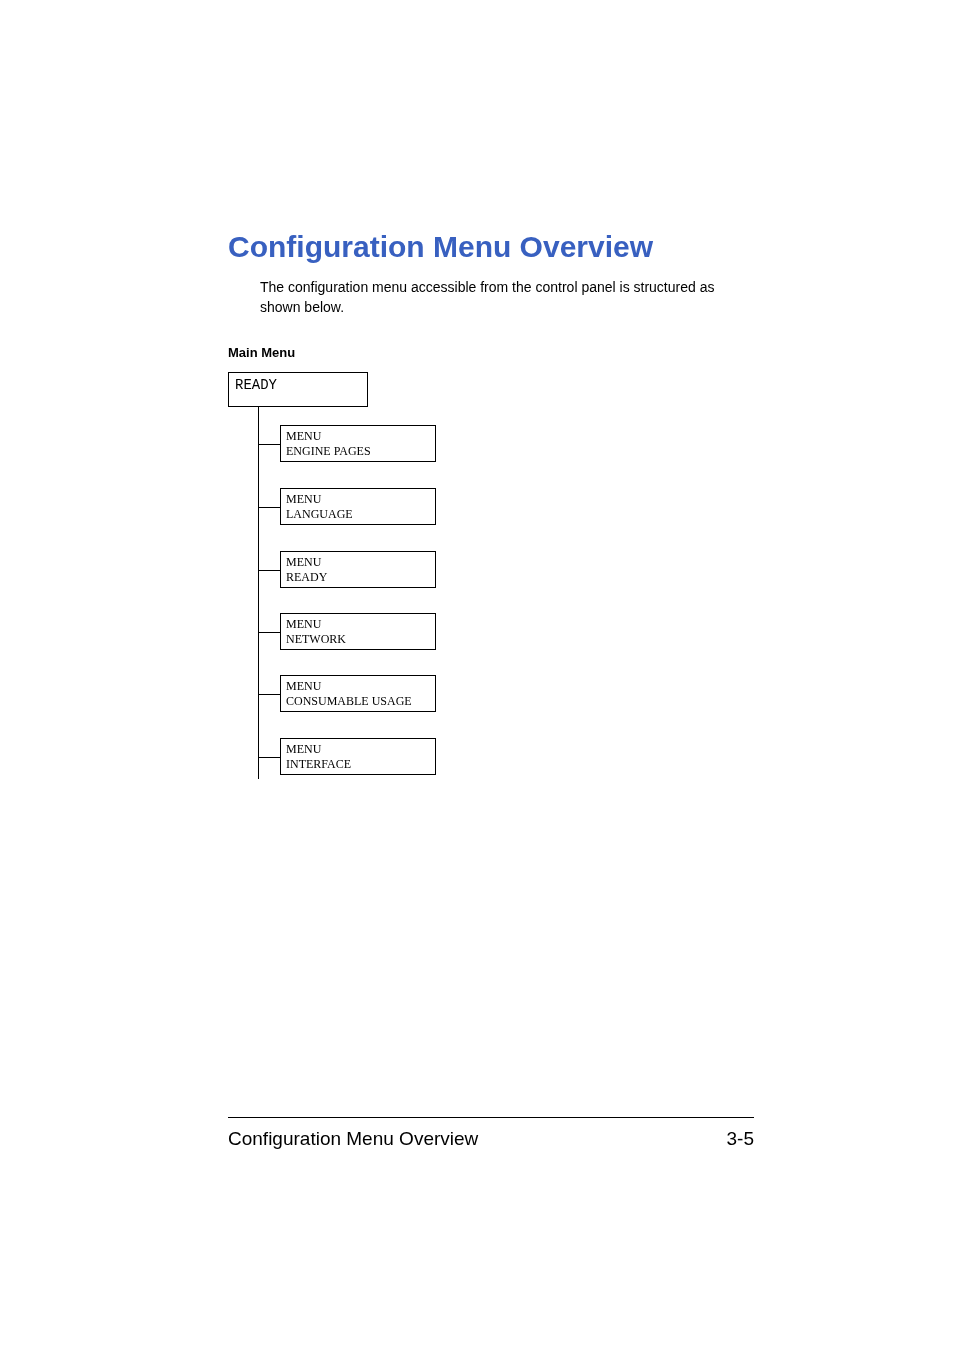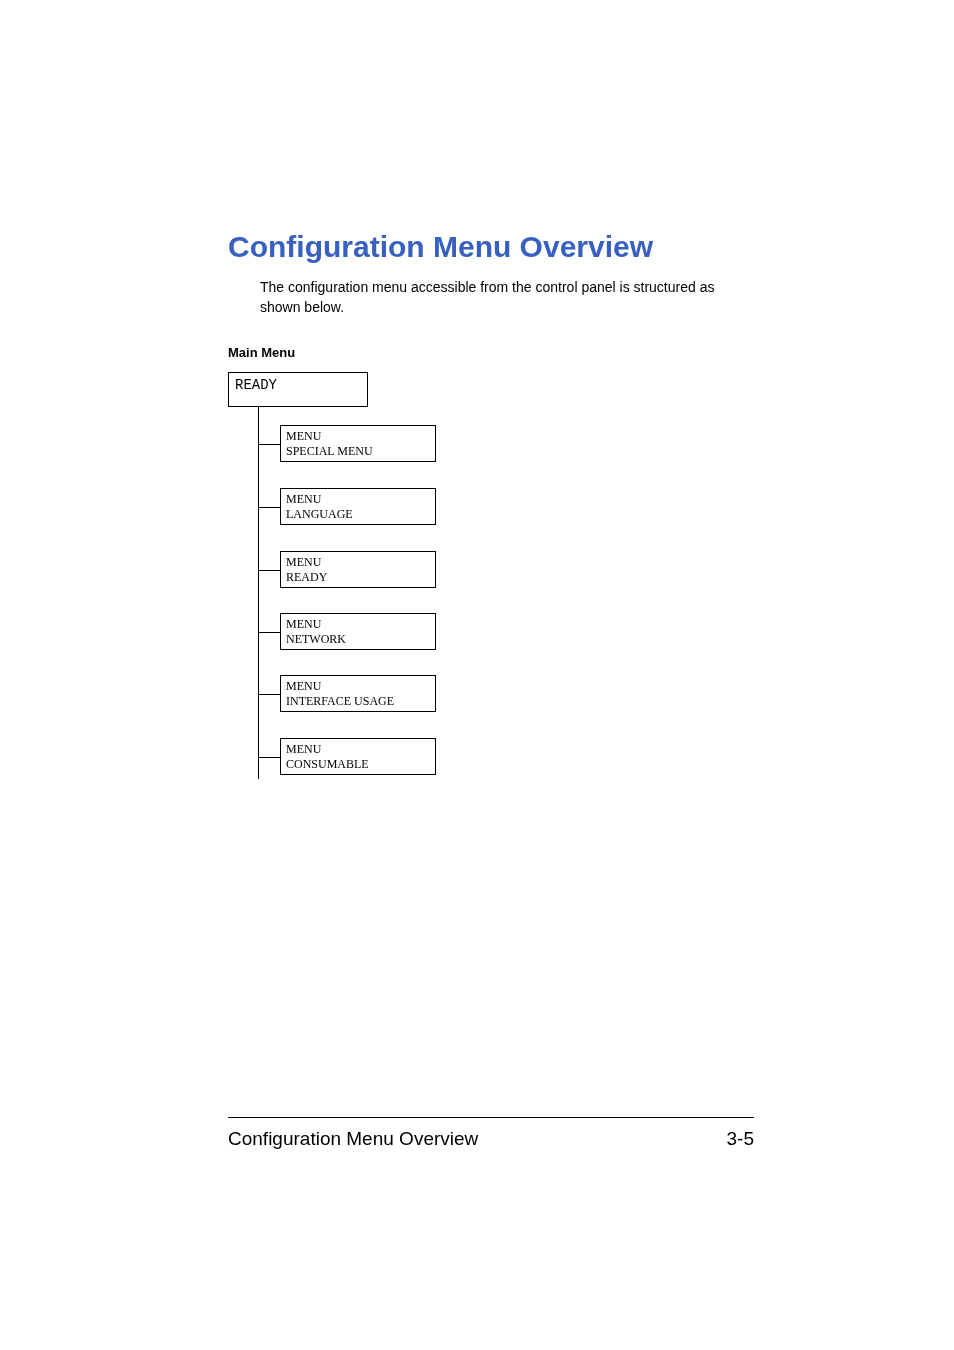--- a/index.html
+++ b/index.html
@@ -125,21 +125,21 @@
   <h2 class="heading2">Main Menu</h2>
 
   <div class="tree">
     <div class="ready-box">READY</div>
     <div class="v-main"></div>
 
     <div id="stub1a" class="v-connect"></div>
     <div id="stub1b" class="h-connect"></div>
     <div id="box1" class="menu-box">
       <div>MENU</div>
-      <div>SPECIAL MENU</div>
+      <div>ENGINE PAGES</div>
     </div>
 
     <div id="stub2b" class="h-connect"></div>
     <div id="box2" class="menu-box">
       <div>MENU</div>
       <div>LANGUAGE</div>
     </div>
 
     <div id="stub3b" class="h-connect"></div>
     <div id="box3" class="menu-box">
@@ -149,27 +149,27 @@
 
     <div id="stub4b" class="h-connect"></div>
     <div id="box4" class="menu-box">
       <div>MENU</div>
       <div>NETWORK</div>
     </div>
 
     <div id="stub5b" class="h-connect"></div>
     <div id="box5" class="menu-box">
       <div>MENU</div>
-      <div>INTERFACE USAGE</div>
+      <div>CONSUMABLE USAGE</div>
     </div>
 
     <div id="stub6b" class="h-connect"></div>
     <div id="box6" class="menu-box">
       <div>MENU</div>
-      <div>CONSUMABLE</div>
+      <div>INTERFACE</div>
     </div>
   </div>
 
   <div class="footer">
     <div class="footer-rule"></div>
     <div class="footer-row">
       <span>Configuration Menu Overview</span>
       <span>3-5</span>
     </div>
   </div>

